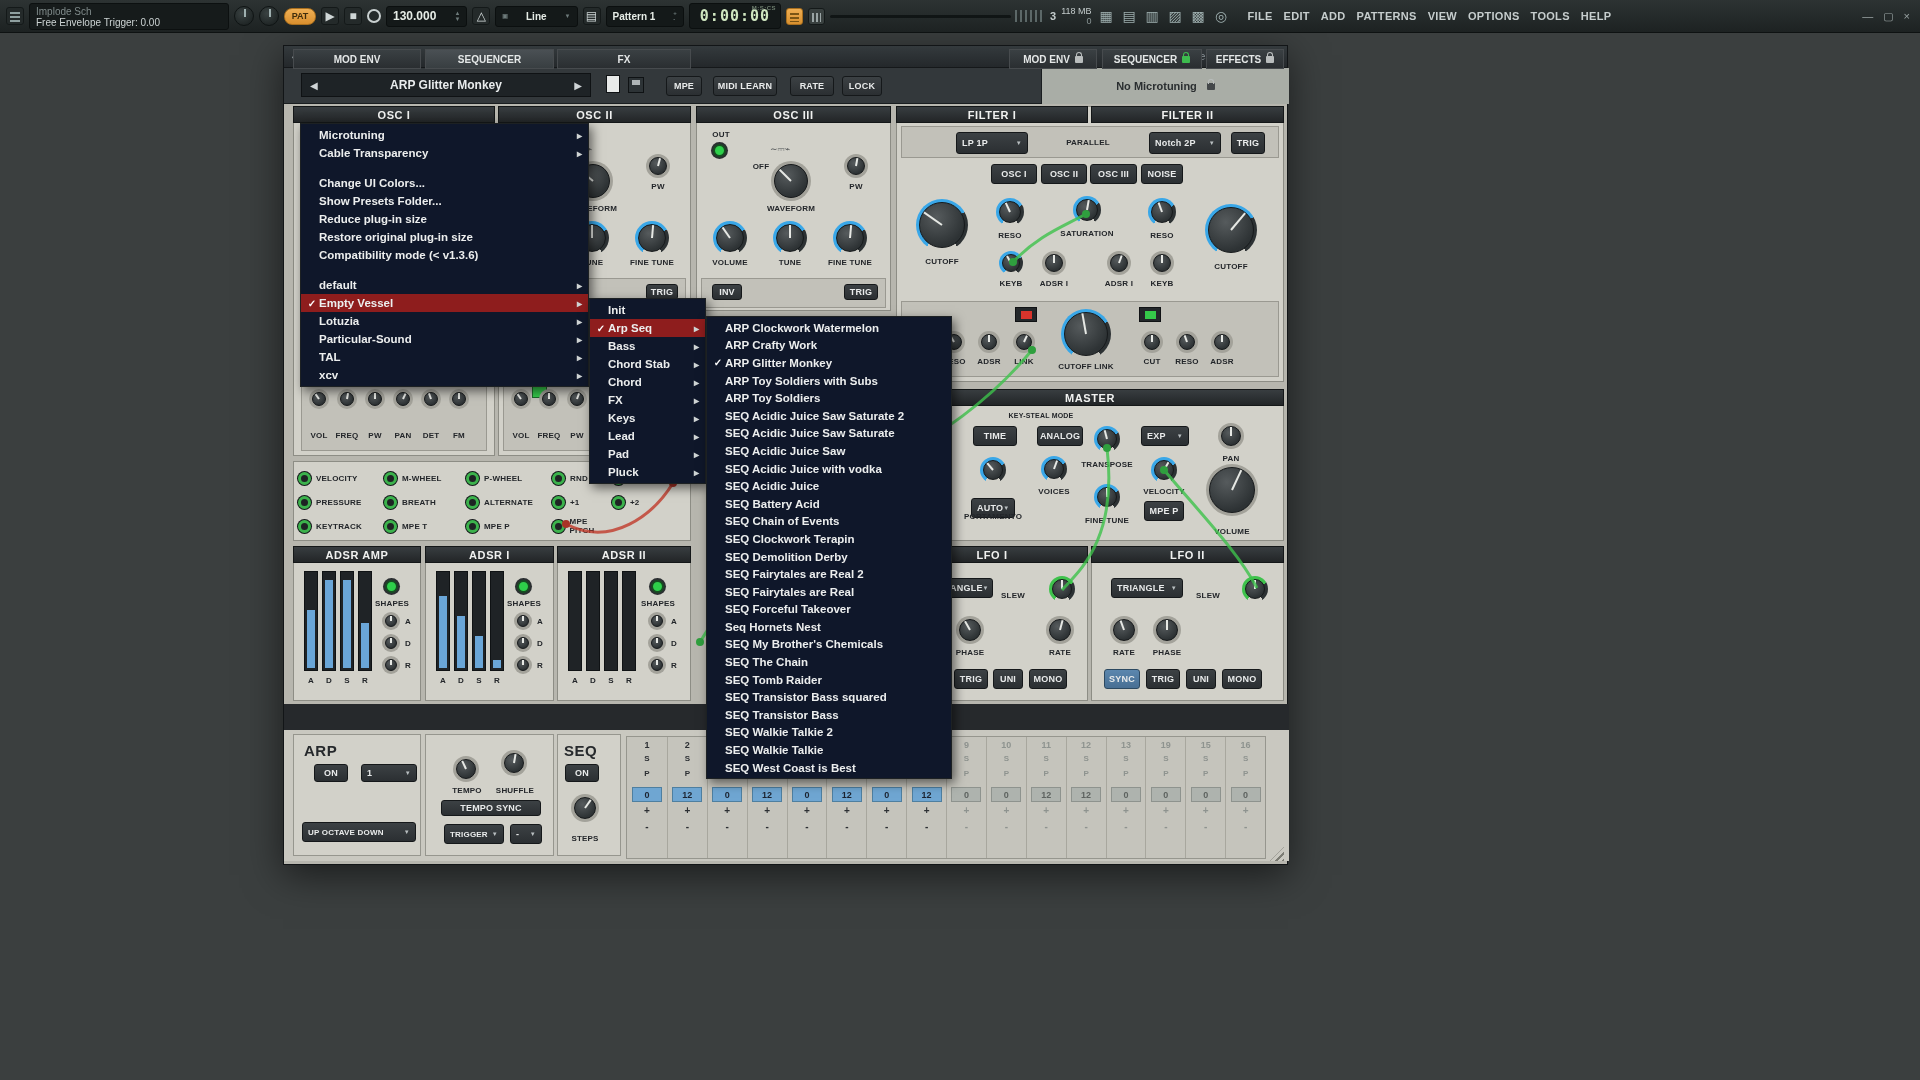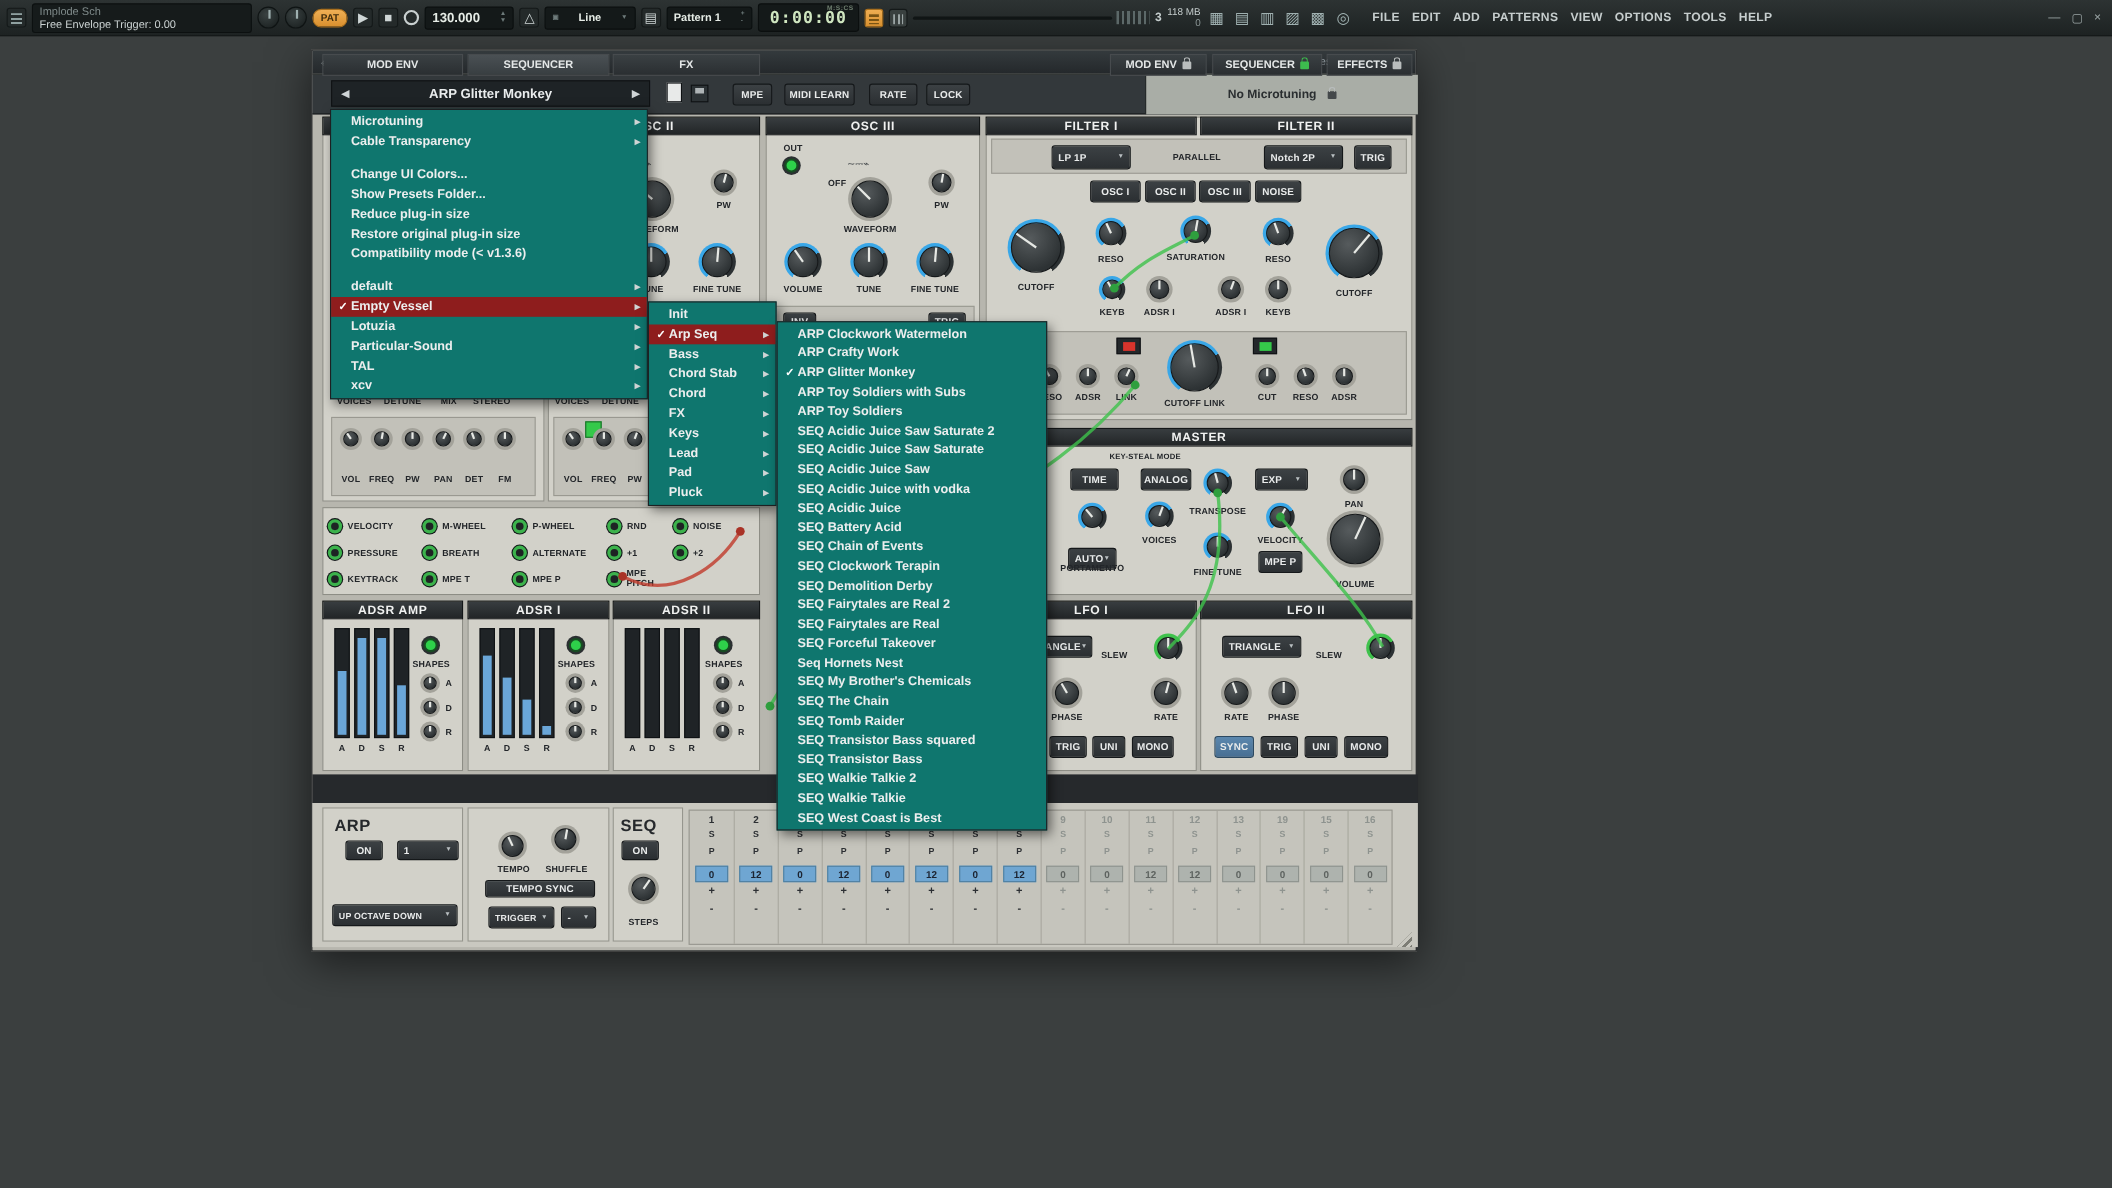--- a/index.html
+++ b/index.html
@@ -105,21 +105,21 @@
 .seq-col + .seq-col{border-left:1px solid #a8a79e;}
 .seq-num{font-size:9px;height:14px;}
 .seq-sp{font-size:8px;height:15px;}
 .seq-val{width:30px;height:15px;margin:3px 0;background:#6fa6d2;border:1px solid #4e7fa0;color:#1c2330;font-size:9px;display:flex;align-items:center;justify-content:center;}
 .seq-pm{font-size:10px;height:16px;}
 .seq-col.dim{color:#8e938f;}
 .seq-col.dim .seq-val{background:#aeb3ae;border-color:#8e938e;color:#5e6360;}
 .rsz{position:absolute;right:3px;bottom:3px;width:14px;height:14px;background:repeating-linear-gradient(135deg,rgba(0,0,0,0) 0 3px,#7d7d75 3px 5px);clip-path:polygon(100% 0,100% 100%,0 100%);}
 
 
-.menu{position:absolute;background:#0f766e;border:1px solid #1d2123;box-shadow:3px 4px 10px rgba(0,0,0,.55);z-index:20;padding:2px 0;}
+.menu{position:absolute;background:#0f172a;border:1px solid #1d2123;box-shadow:3px 4px 10px rgba(0,0,0,.55);z-index:20;padding:2px 0;margin-top:24px;}
 .menu-item{height:18px;display:flex;align-items:center;padding:0 6px 0 4px;color:#eceeee;font-size:11.5px;font-weight:bold;white-space:nowrap;}
 #menu3 .menu-item{height:17.6px;}
 .menu-item.active{background:#8e1d1d;}
 .chk{width:14px;font-size:10px;color:#ffffff;flex:0 0 14px;text-align:center;}
 .mlabel{flex:1;overflow:hidden;}
 .subarrow{font-size:10px;color:#cfd4d4;margin-left:8px;}
 .menu-sep{height:12px;}
 
 #cables{position:absolute;left:0;top:0;z-index:10;pointer-events:none;}
 </style>

